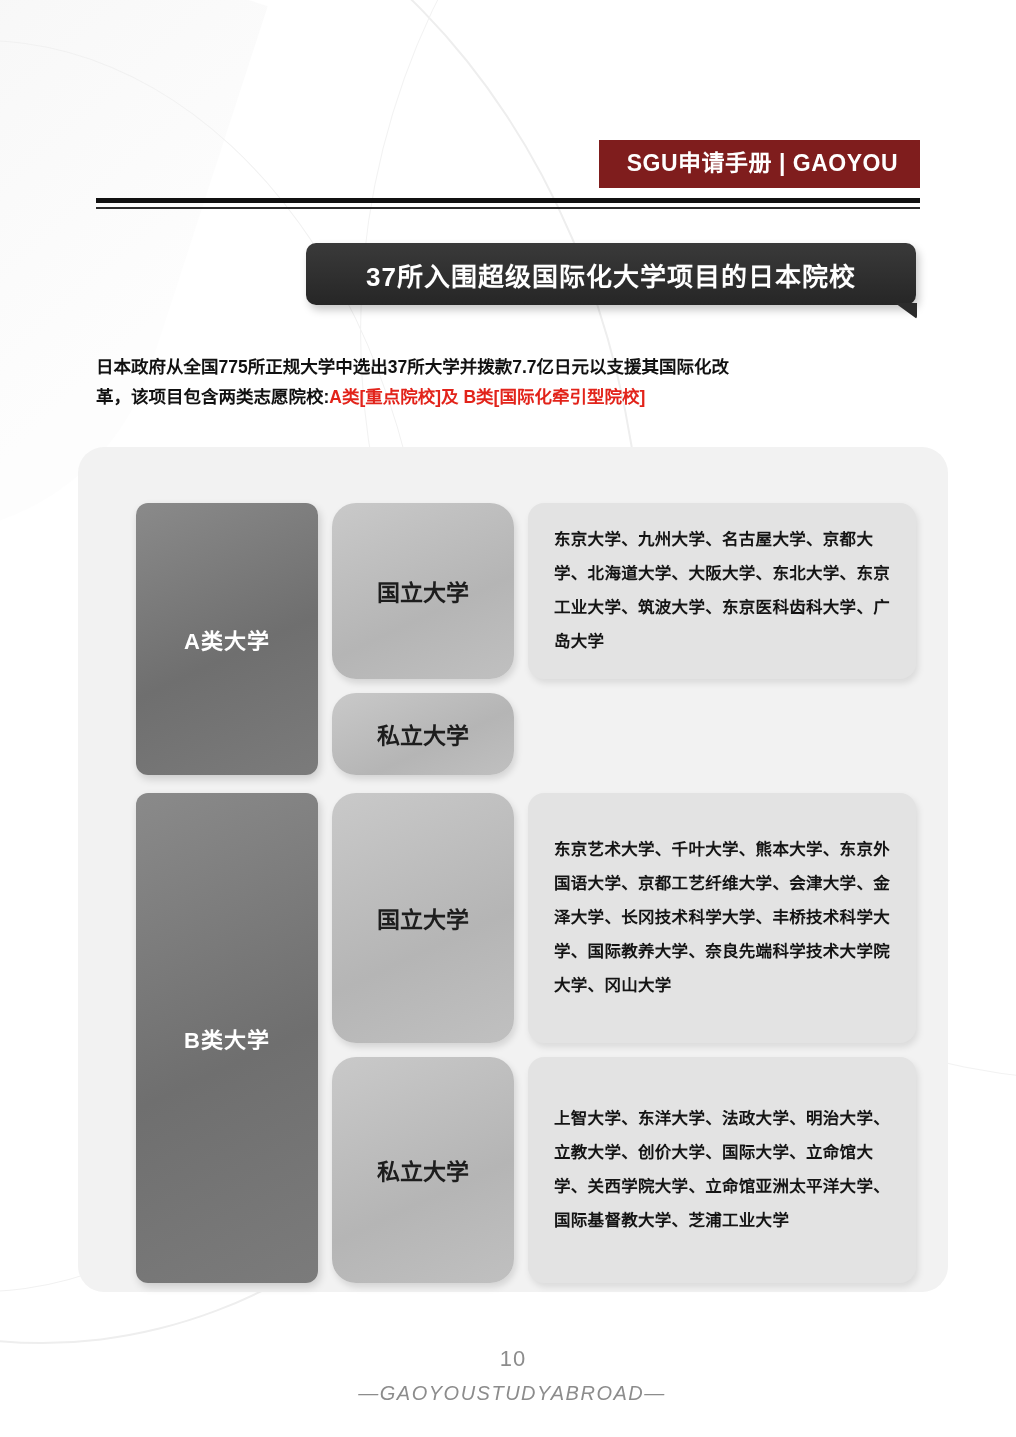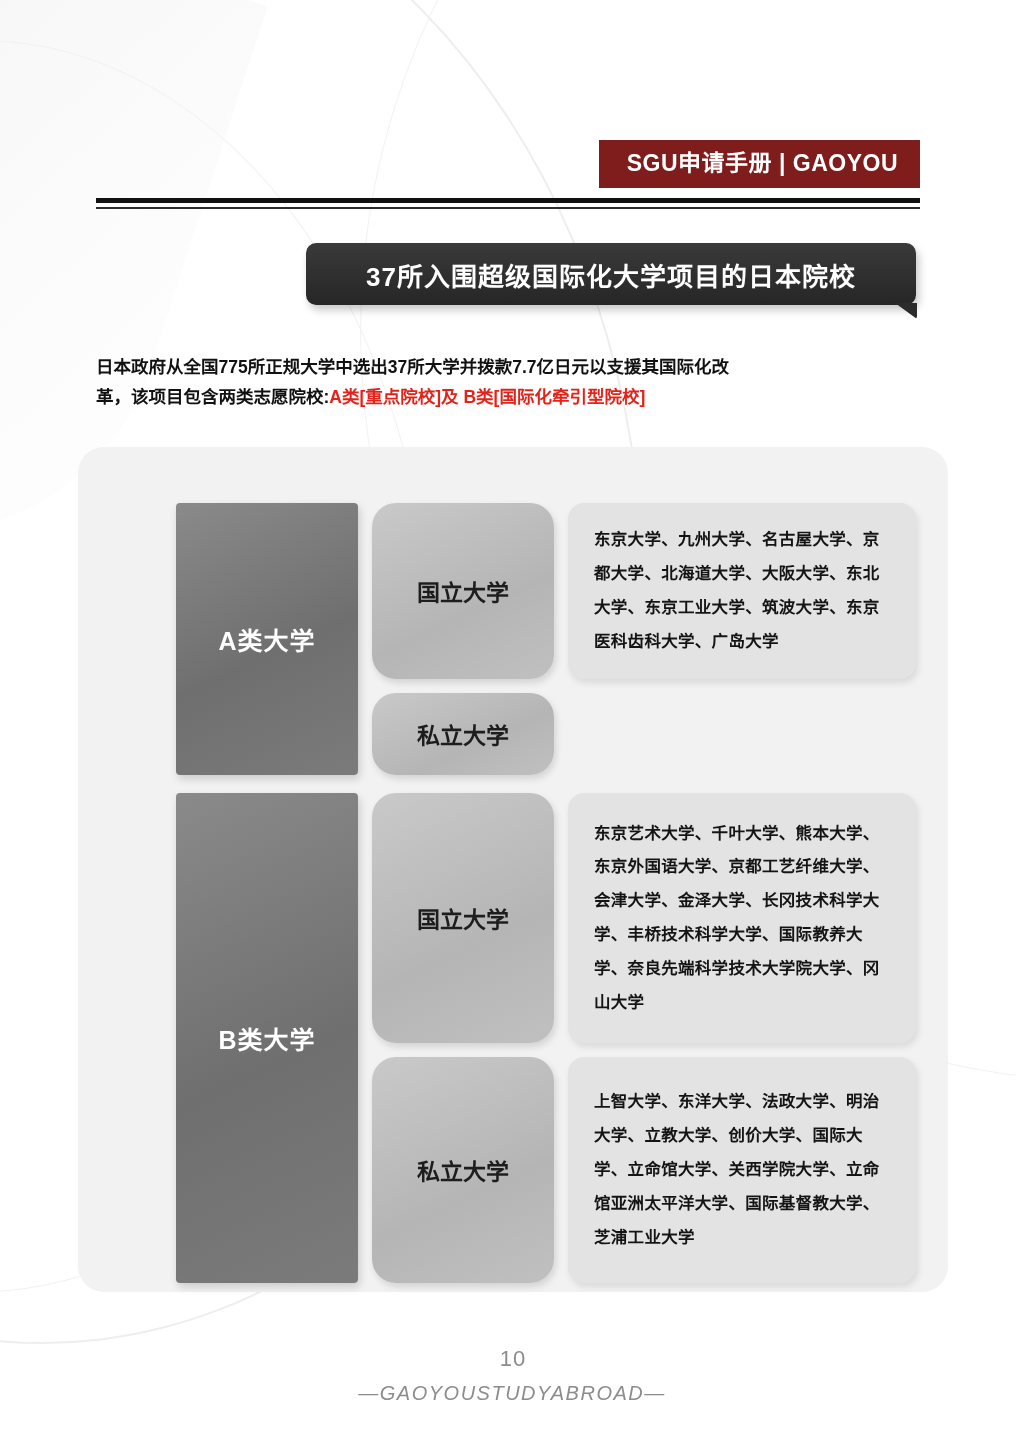--- a/index.html
+++ b/index.html
@@ -156,30 +156,29 @@
   .cat-row {
     display: flex;
     gap: 14px;
     align-items: stretch;
   }
 
   .cat-label {
     width: 182px;
     flex: none;
     background: linear-gradient(155deg, #8a8a8a 0%, #6f6f6f 55%, #7b7b7b 100%);
-    border-radius: 4px;
+    border-radius: 12px;
     display: flex;
     align-items: center;
     justify-content: center;
     color: #ffffff;
-    font-size: 25px;
+    font-size: 22px;
     font-weight: bold;
     letter-spacing: 1px;
     box-shadow: 2px 4px 8px rgba(0,0,0,0.16);
-    margin-left: 40px;
   }
 
   .cat-right {
     flex: 1;
     display: flex;
     flex-direction: column;
     gap: 14px;
   }
 
   .sub-row {

